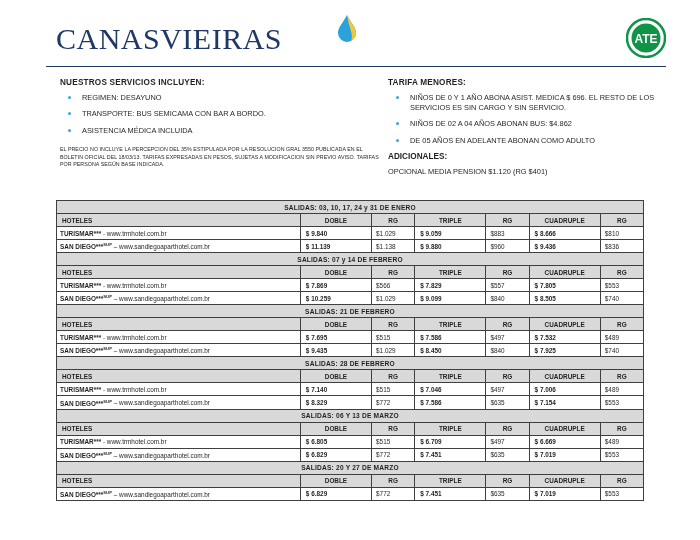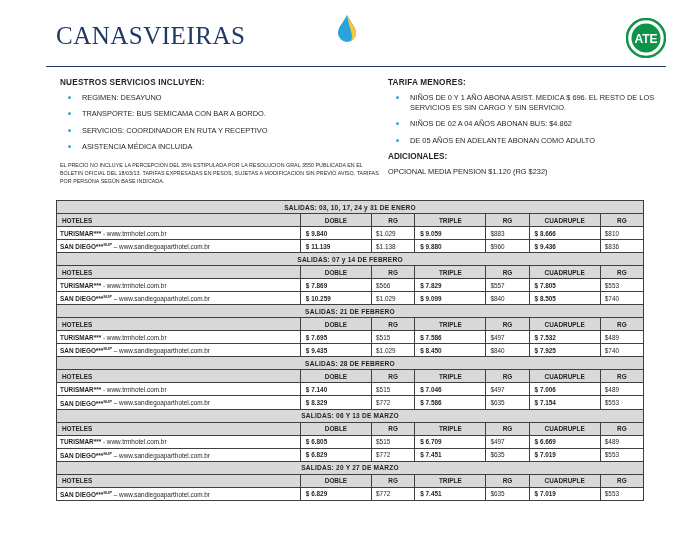--- a/index.html
+++ b/index.html
@@ -12,21 +12,21 @@
     position: relative;
     overflow: hidden;
   }
   .page { position:relative; width:700px; height:540px; padding: 0; }
 
   
   .header { position:relative; height: 62px; }
   .brand {
     position:absolute; left: 56px; top: 22px;
     font-family: "Liberation Serif", serif;
-    font-size: 25px; letter-spacing: .5px;
+    font-size: 30px; letter-spacing: .5px;
     color: #1f3864; font-weight: normal;
   }
   .drop { position:absolute; left: 330px; top: 14px; width: 34px; height: 34px; }
   .ate-logo { position:absolute; right: 34px; top: 18px; width: 40px; height: 40px; }
   .hr {
     position:absolute; left: 46px; right: 34px; top: 66px;
     border-top: 1px solid #1f3864; height:0;
   }
 
   
@@ -121,35 +121,34 @@
     <div class="hr"></div>
   </div>
 
   <div class="intro">
 
     <div class="col-left">
       <div class="intro-title">NUESTROS SERVICIOS INCLUYEN:</div>
       <ul class="bullets">
         <li>REGIMEN: DESAYUNO</li>
         <li>TRANSPORTE: BUS SEMICAMA CON BAR A BORDO.</li>
-        <li>SERVICIOS: COORDINADOR EN RUTA Y RECEPTIVO</li>
         <li>ASISTENCIA MÉDICA INCLUIDA</li>
       </ul>
       <div class="fineprint">EL PRECIO NO INCLUYE LA PERCEPCION DEL 35% ESTIPULADA POR LA RESOLUCION GRAL 3550 PUBLICADA EN EL BOLETIN OFICIAL DEL 18/03/13. TARIFAS EXPRESADAS EN PESOS, SUJETAS A MODIFICACION SIN PREVIO AVISO. TARIFAS POR PERSONA SEGÚN BASE INDICADA.</div>
     </div>
 
     <div class="col-right">
       <div class="intro-title">TARIFA MENORES:</div>
       <ul class="bullets">
         <li>NIÑOS DE 0 Y 1 AÑO ABONA ASIST. MEDICA $ 696. EL RESTO DE LOS SERVICIOS ES SIN CARGO Y SIN SERVICIO.</li>
         <li>NIÑOS DE 02 A 04 AÑOS ABONAN BUS: $4.862</li>
         <li>DE 05 AÑOS  EN ADELANTE ABONAN COMO ADULTO</li>
       </ul>
       <div class="addt-title">ADICIONALES:</div>
-      <div class="addt-text">OPCIONAL MEDIA PENSION $1.120 (RG $232)</div>
+      <div class="addt-text">OPCIONAL MEDIA PENSION $1.120 (RG $401)</div>
     </div>
 
   </div>
 
   <div class="table-wrap">
     <table>
       <tbody id="table-body">
           <tr class="salida">
             <td colspan="7">SALIDAS: 03, 10, 17, 24 y 31 DE ENERO</td>
           </tr>

